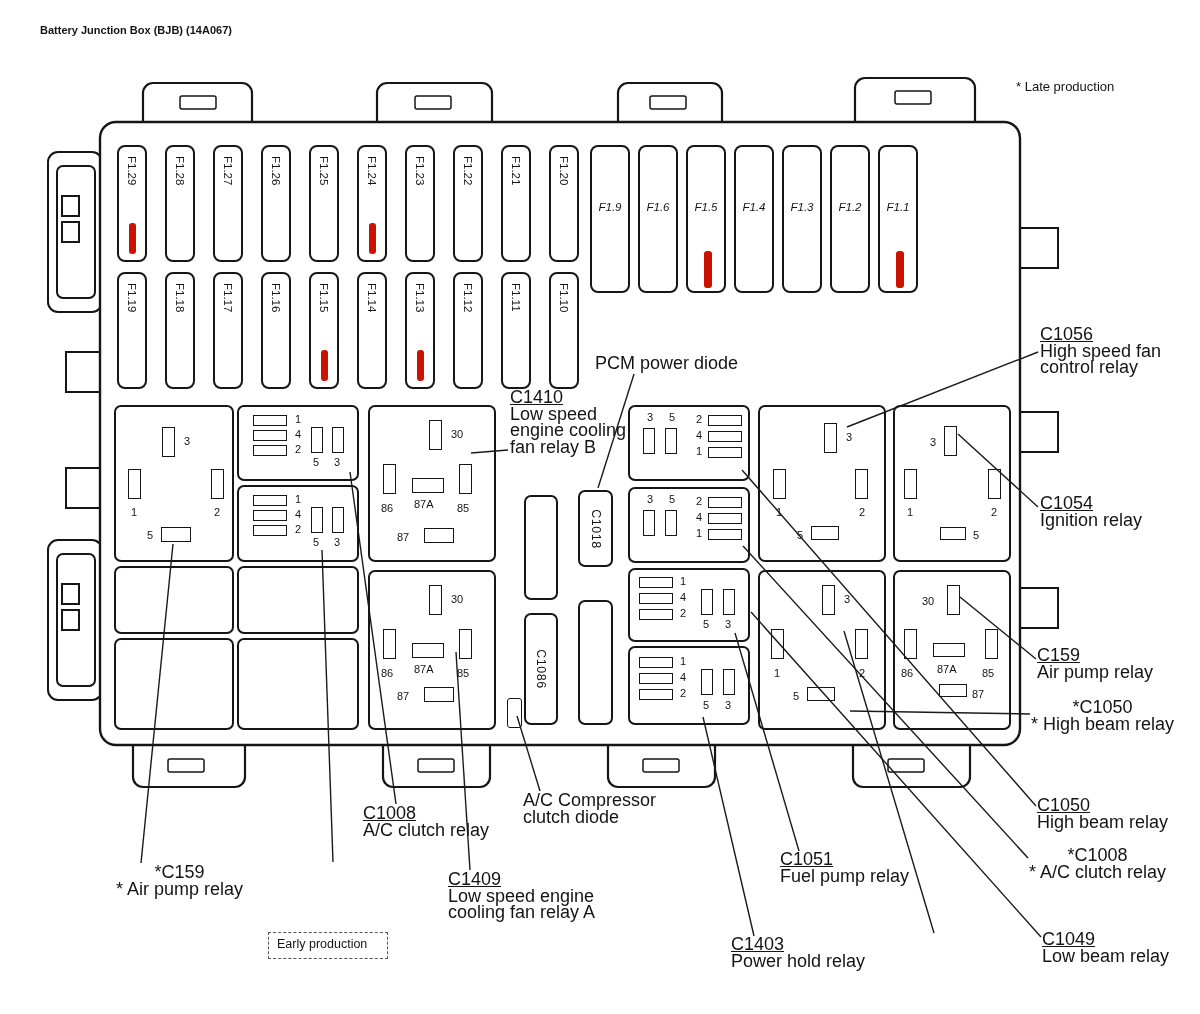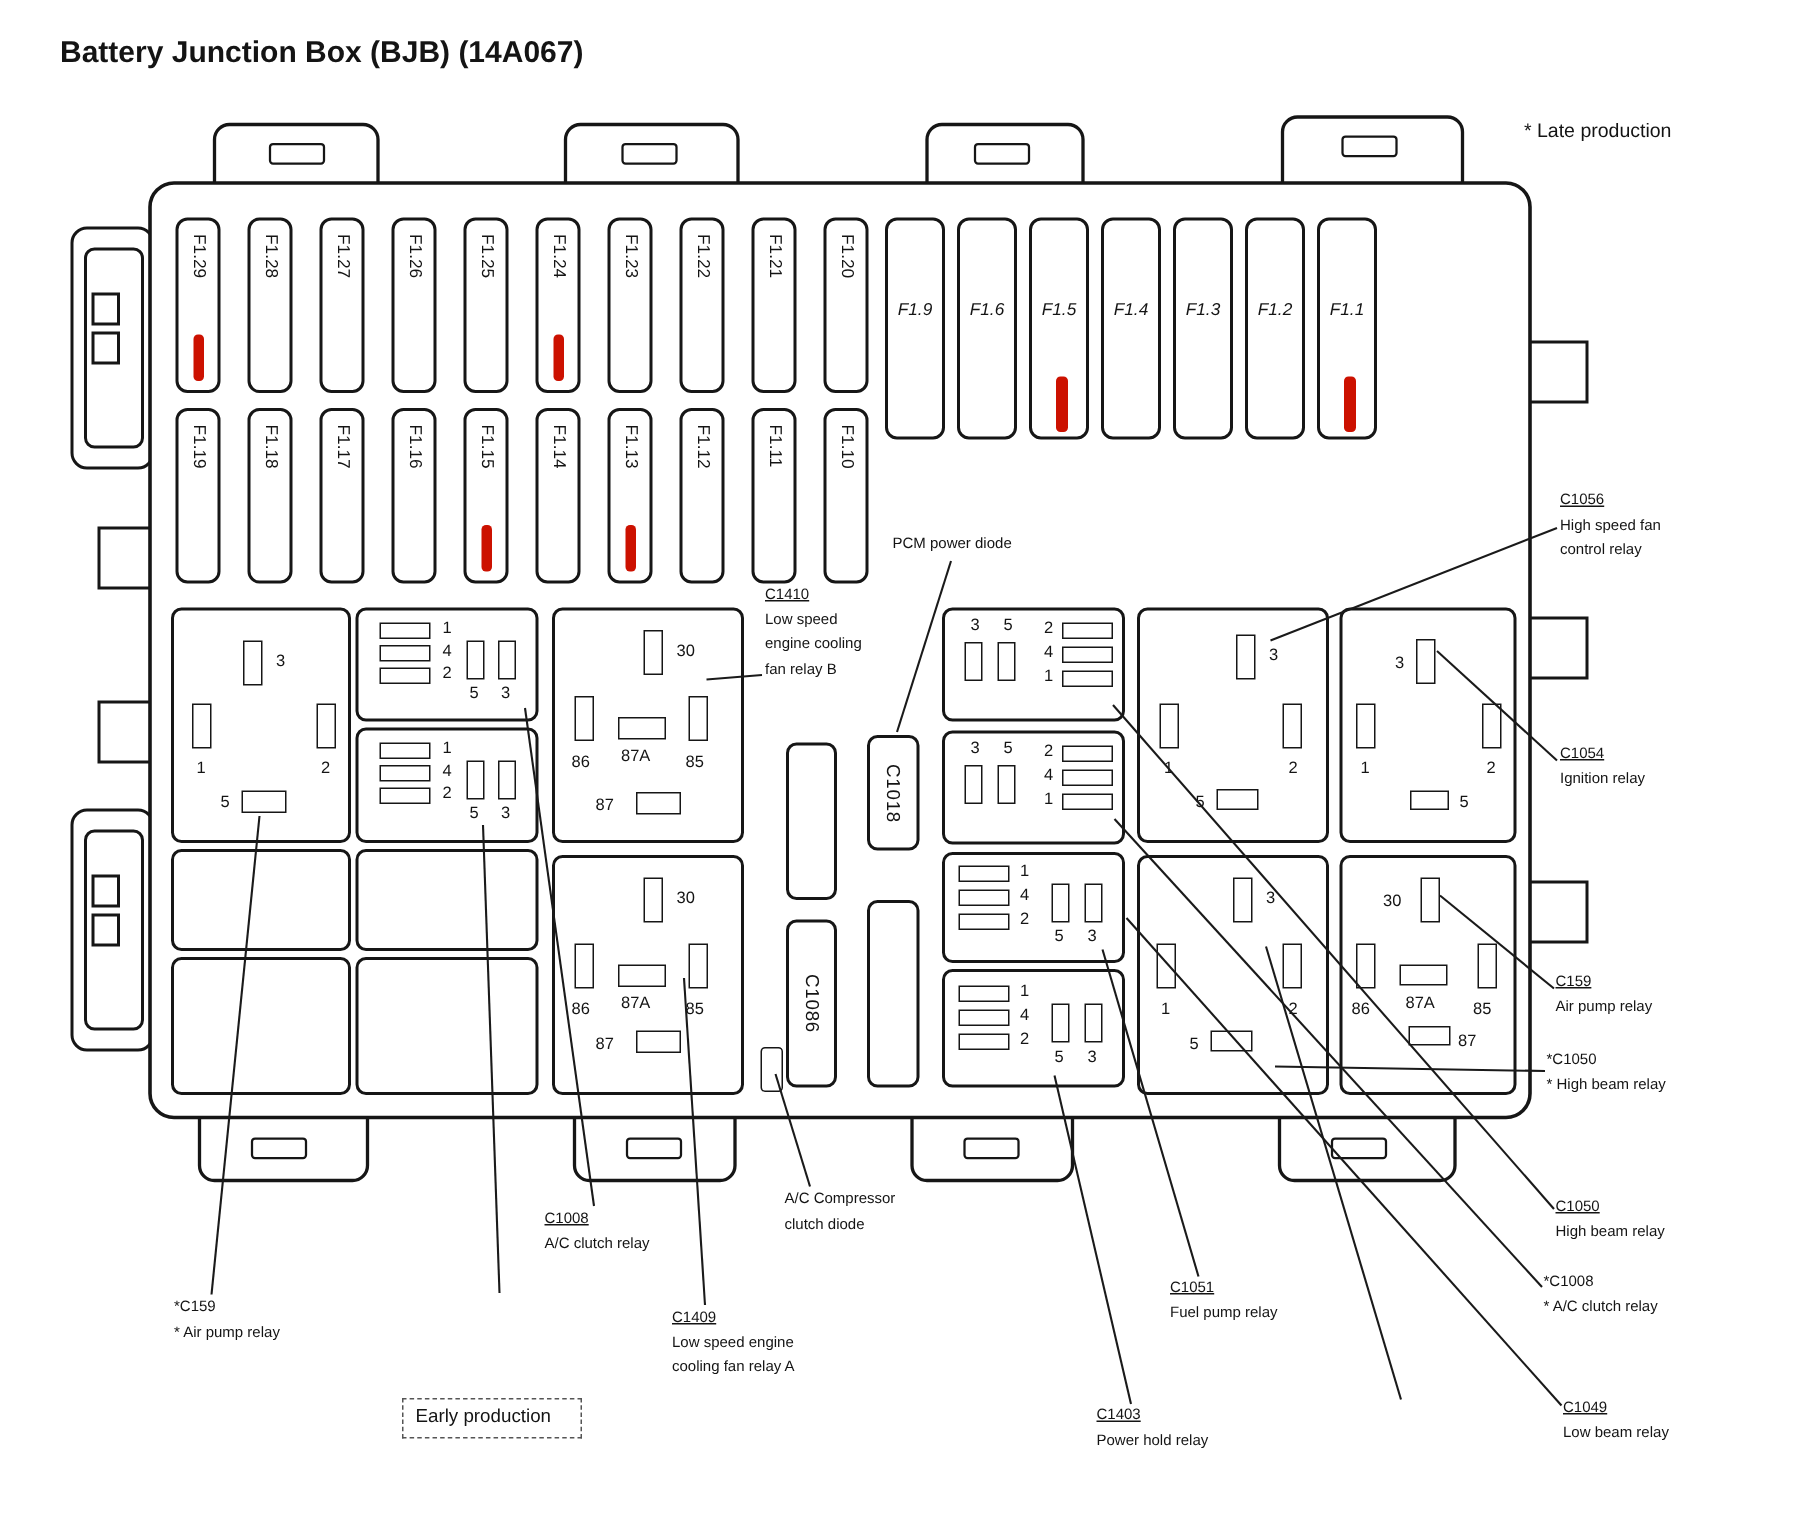--- a/index.html
+++ b/index.html
@@ -1,21 +1,21 @@
 <!DOCTYPE html>
 <html><head>
 <meta charset="utf-8">
 <style>
   html,body{margin:0;padding:0;background:#fff;}
   *{box-sizing:border-box;}
   .stage{position:relative;width:1200px;height:1014px;background:#fff;
          font-family:"Liberation Sans",sans-serif;color:#141414;overflow:hidden;}
   .layer{position:absolute;left:0;top:0;z-index:0;}
   .layer.top{z-index:6;pointer-events:none;}
-  .title{position:absolute;left:40px;top:24px;font-size:20px;font-weight:bold;z-index:3;}
+  .title{position:absolute;left:40px;top:24px;font-size:11px;font-weight:bold;z-index:3;}
   .note{position:absolute;left:1016px;top:79px;font-size:13px;z-index:3;}
 
   .fuse-row{position:absolute;display:flex;z-index:2;}
   .fuse{position:relative;border:2px solid #161616;border-radius:8px;background:transparent;}
   .fuse-v{width:30px;height:117px;}
   .fuse-h{width:40px;height:148px;font-style:italic;}
   .fuse-v .fuse-label{position:absolute;top:9px;left:50%;transform:translateX(-50%);
         writing-mode:vertical-rl;font-size:11.5px;white-space:nowrap;}
   .fuse-h .fuse-label{position:absolute;top:54px;left:0;width:100%;text-align:center;font-size:11.5px;}
   .fuse-mark{position:absolute;border-radius:3px;}
@@ -25,23 +25,23 @@
   .box{position:absolute;border:2px solid #161616;border-radius:7px;z-index:2;}
   .box.thin{border-width:1.6px;border-radius:3px;}
   .vr{position:absolute;width:13px;height:30px;border:1.6px solid #161616;}
   .vs{position:absolute;width:12px;height:26px;border:1.6px solid #161616;}
   .hr{position:absolute;height:15px;border:1.6px solid #161616;}
   .hb{position:absolute;width:34px;height:11px;border:1.5px solid #161616;}
   .pin{position:absolute;font-size:11px;line-height:12px;}
   .vlabel{position:absolute;left:50%;top:50%;transform:translate(-50%,-50%);
         writing-mode:vertical-rl;font-size:12.5px;letter-spacing:.5px;white-space:nowrap;}
 
-  .callout{position:absolute;font-size:10px;line-height:16.5px;z-index:4;white-space:nowrap;}
+  .callout{position:absolute;font-size:18px;line-height:16.5px;z-index:4;white-space:nowrap;}
   .callout-id{text-decoration:underline;}
-  .callout.starred .callout-id{text-decoration:none;}
+  .callout.starred .callout-id{text-decoration:none;text-align:center;}
   .dashedbox{position:absolute;border:1.6px dashed #555;padding:3px 8px 5px;
         font-size:12.5px;line-height:16.5px;z-index:4;width:120px;white-space:nowrap;background:#fff;}
 </style>
 </head>
 <body>
 
 <div class="stage">
 
   <svg class="layer" width="1200" height="1014" xmlns="http://www.w3.org/2000/svg">
     <g fill="#fff" stroke="#161616" stroke-width="2.2">

